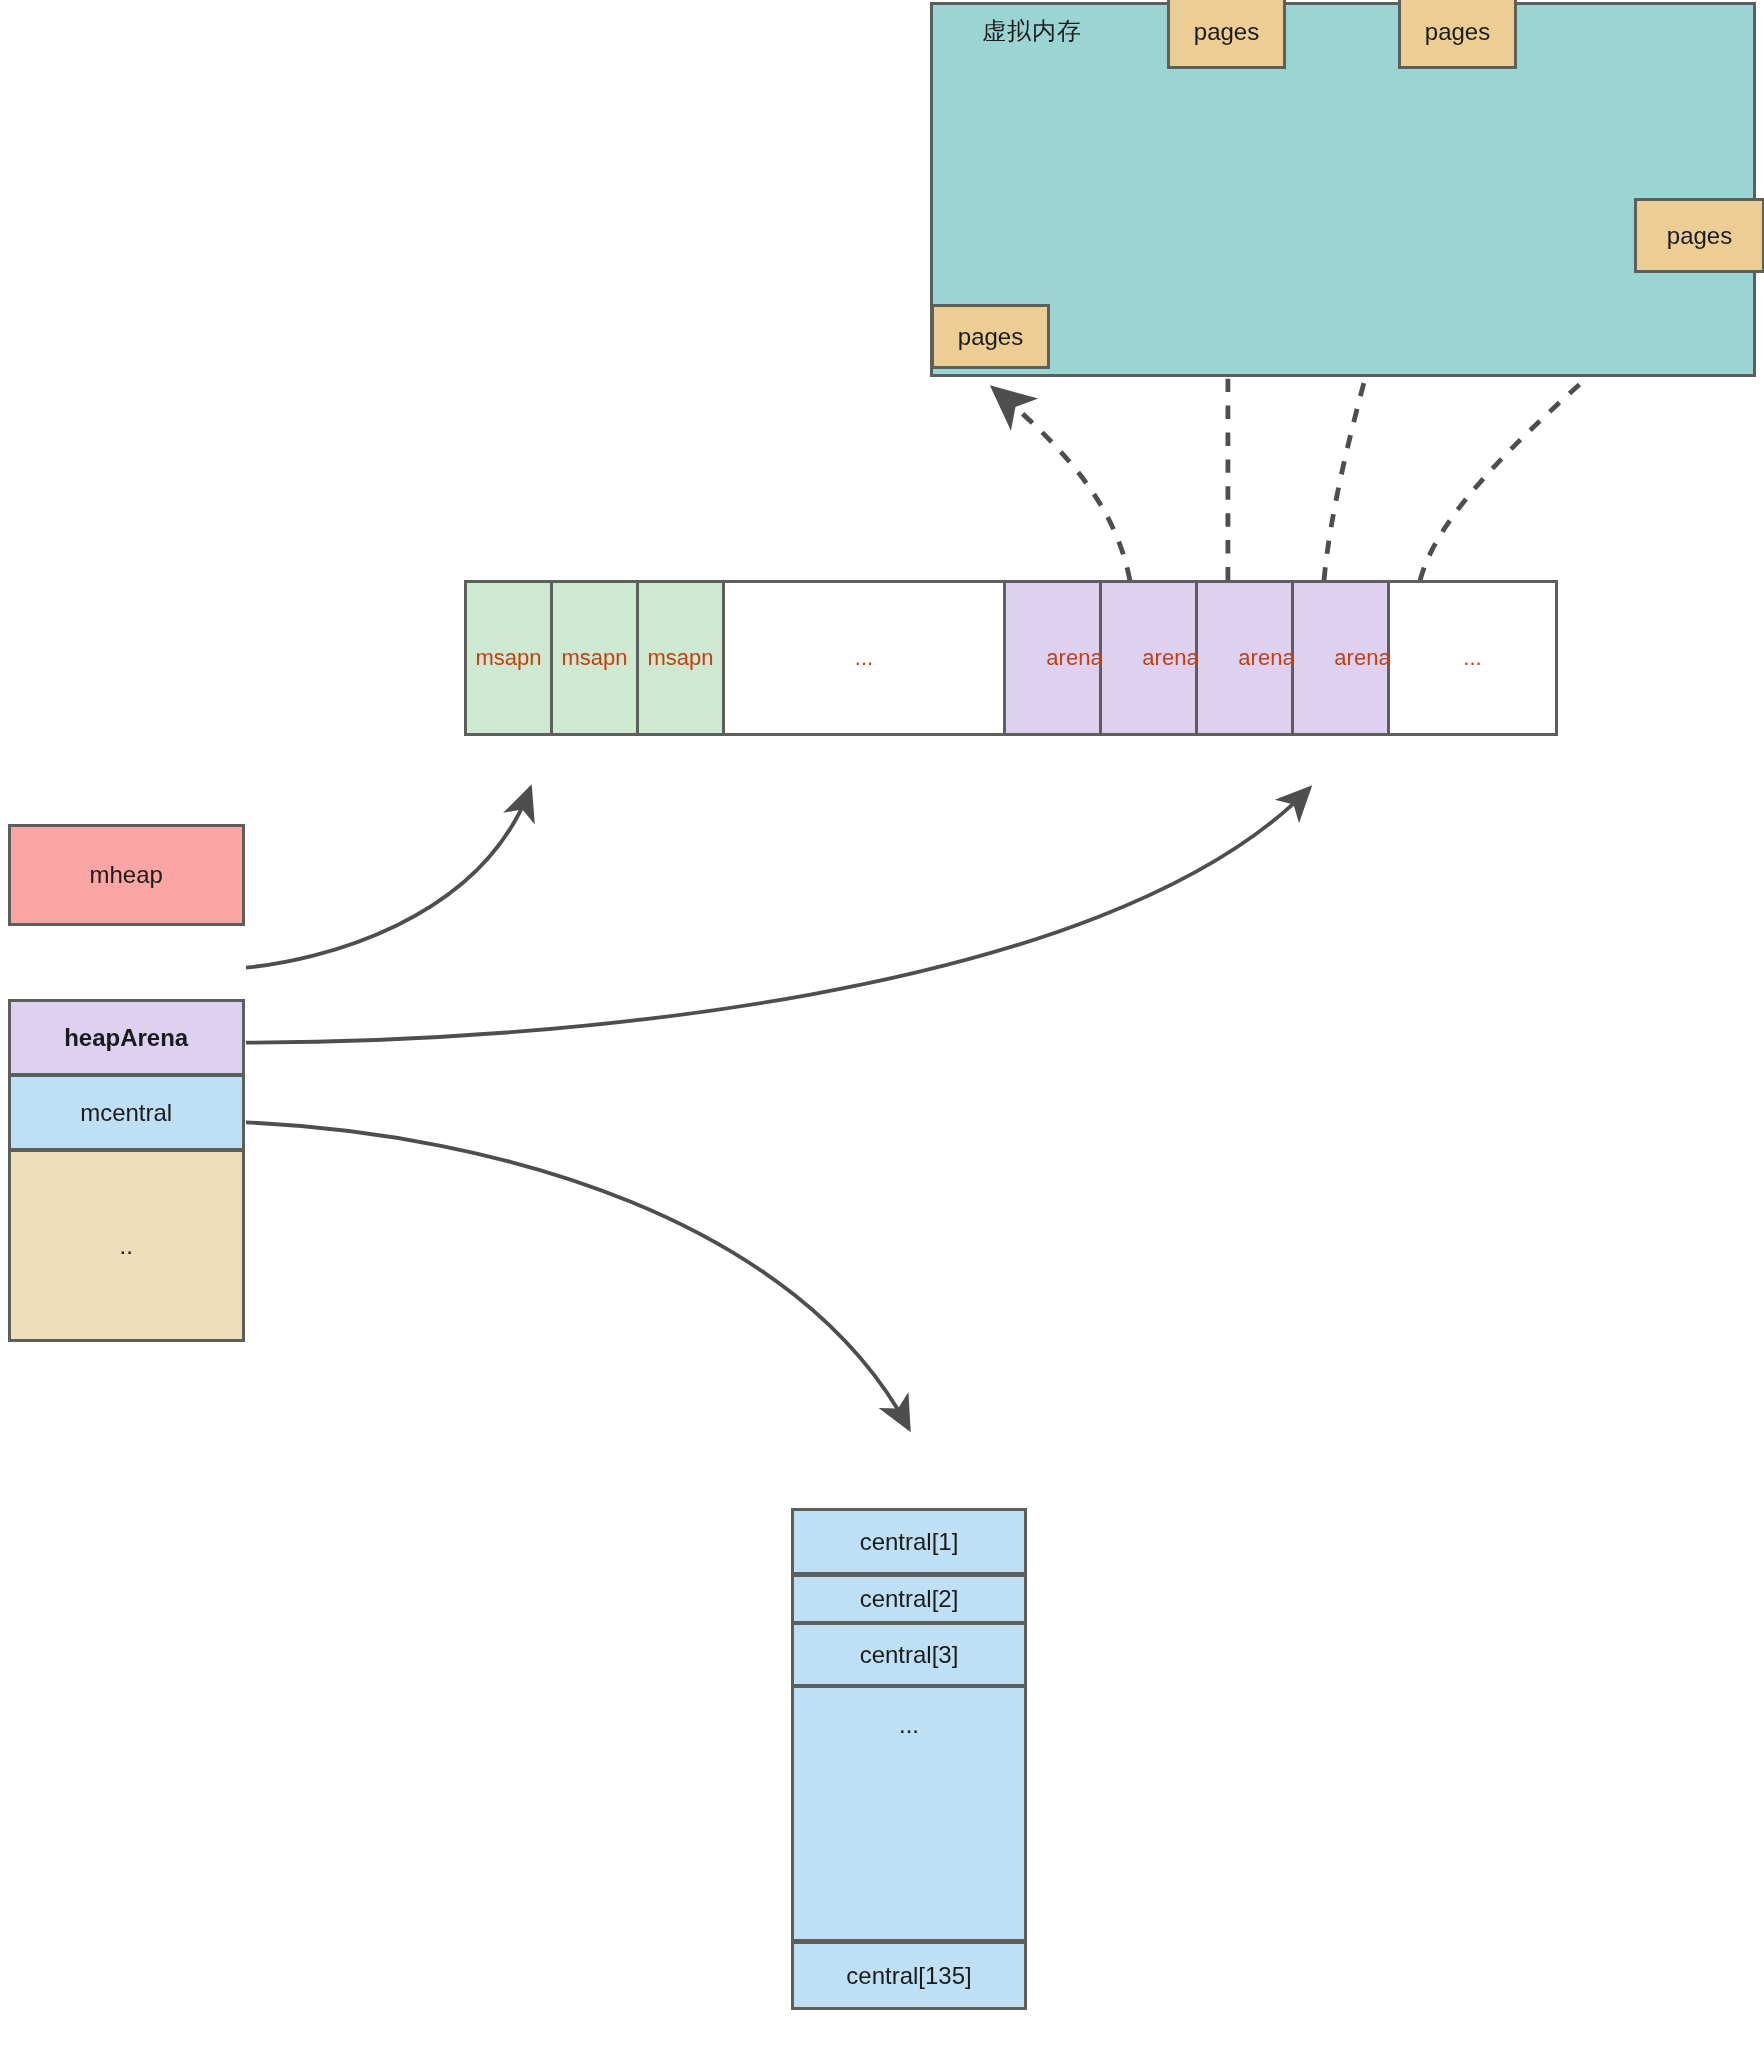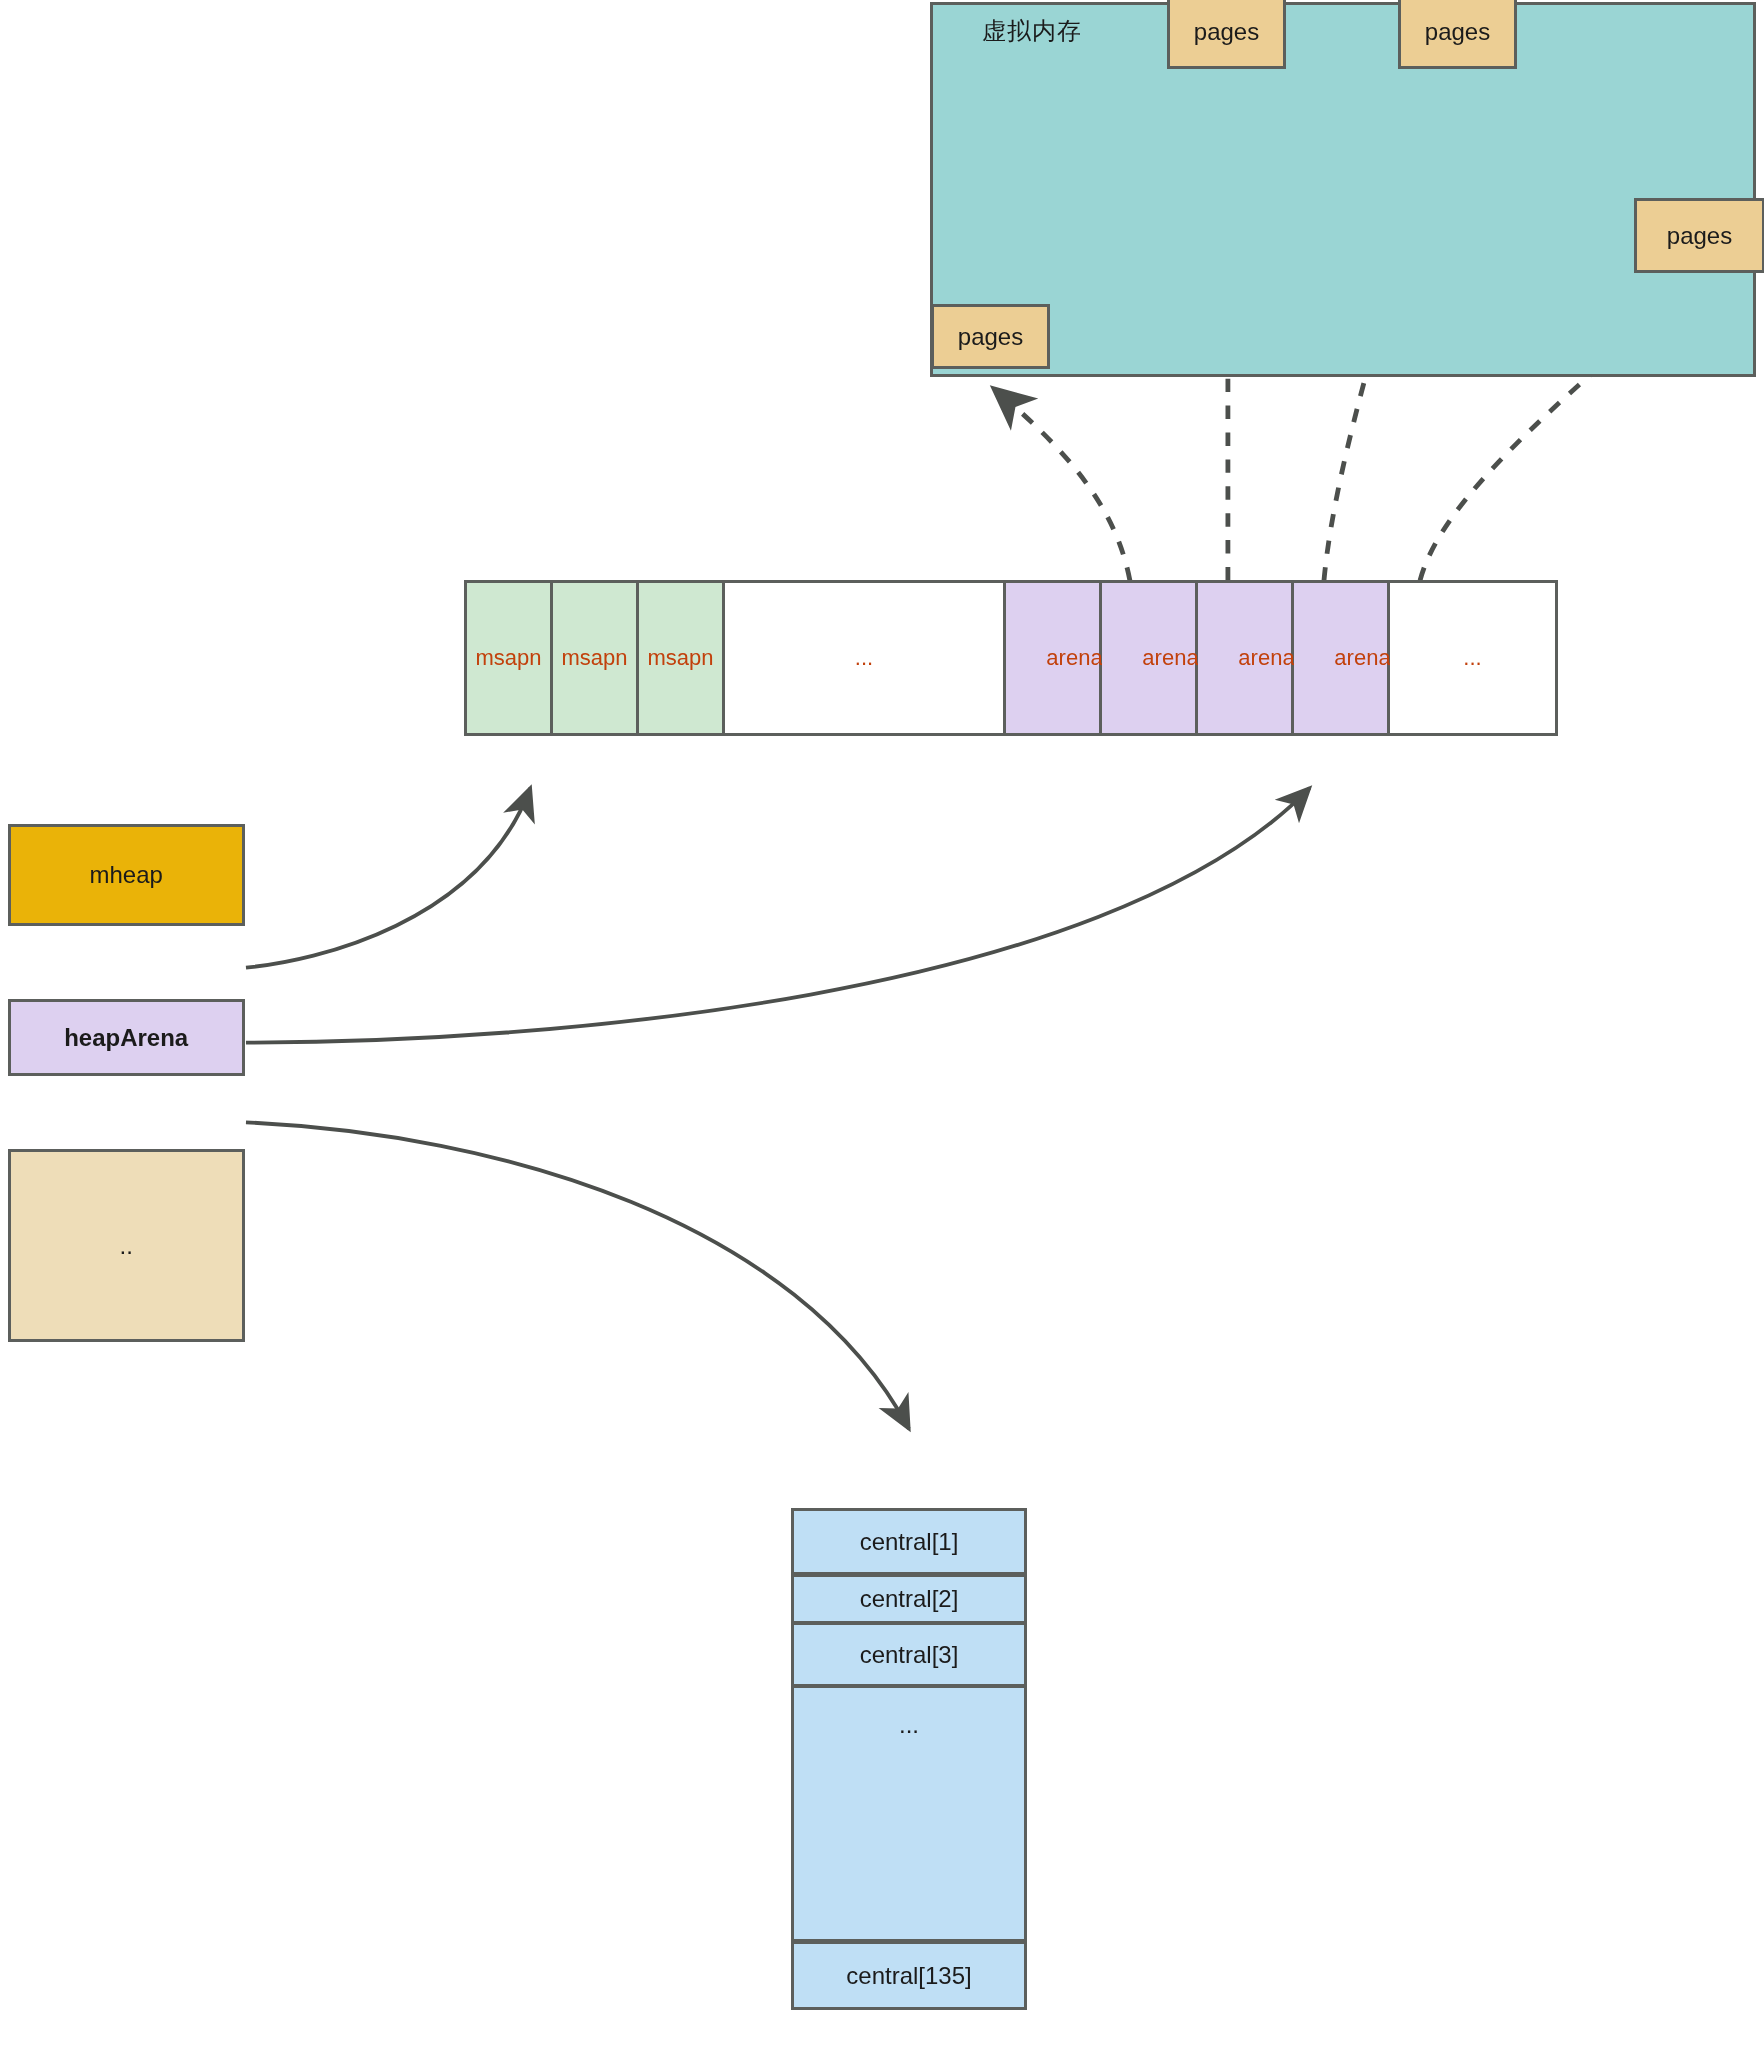--- a/index.html
+++ b/index.html
@@ -103,21 +103,21 @@
     left: 0;
     width: 237px;
     box-sizing: border-box;
     border: 3.8px solid #5c5f5c;
     display: flex;
     align-items: center;
     justify-content: center;
     font-size: 24px;
     color: #1b1b1b;
   }
-  #f-mheap      { top: 0px;   height: 102px; background: #eab308; }
+  #f-mheap      { top: 0px;   height: 102px; background: #fca5a5; }
   #f-allspans   { top: 100px; height: 77px;  background: #cfe8d1; }
   #f-heaparena  { top: 175px; height: 77px;  background: #ddd0f0; font-weight: bold; }
   #f-mcentral   { top: 250px; height: 77px;  background: #bfdff5; }
   #f-dots       { top: 325px; height: 193px; background: #eeddb8; }
 
   
   #central-array {
     position: absolute;
     left: 791px;
     top: 1443px;
@@ -190,20 +190,21 @@
     <div class="cell arena">arena</div>
     <div class="cell arena">arena</div>
     <div class="cell arena">arena</div>
     <div class="cell arena">arena</div>
     <div class="cell gapB">...</div>
   </div>
 
   <div id="mheap-struct">
     <div class="field" id="f-mheap">mheap</div>
     <div class="field" id="f-heaparena">heapArena</div>
+    <div class="field" id="f-mcentral">mcentral</div>
     <div class="field" id="f-dots">..</div>
   </div>
 
   <div id="central-array">
     <div class="slot" id="c1">central[1]</div>
     <div class="slot" id="c2">central[2]</div>
     <div class="slot" id="c3">central[3]</div>
     <div class="slot" id="cd">...</div>
     <div class="slot" id="c135">central[135]</div>
   </div>

